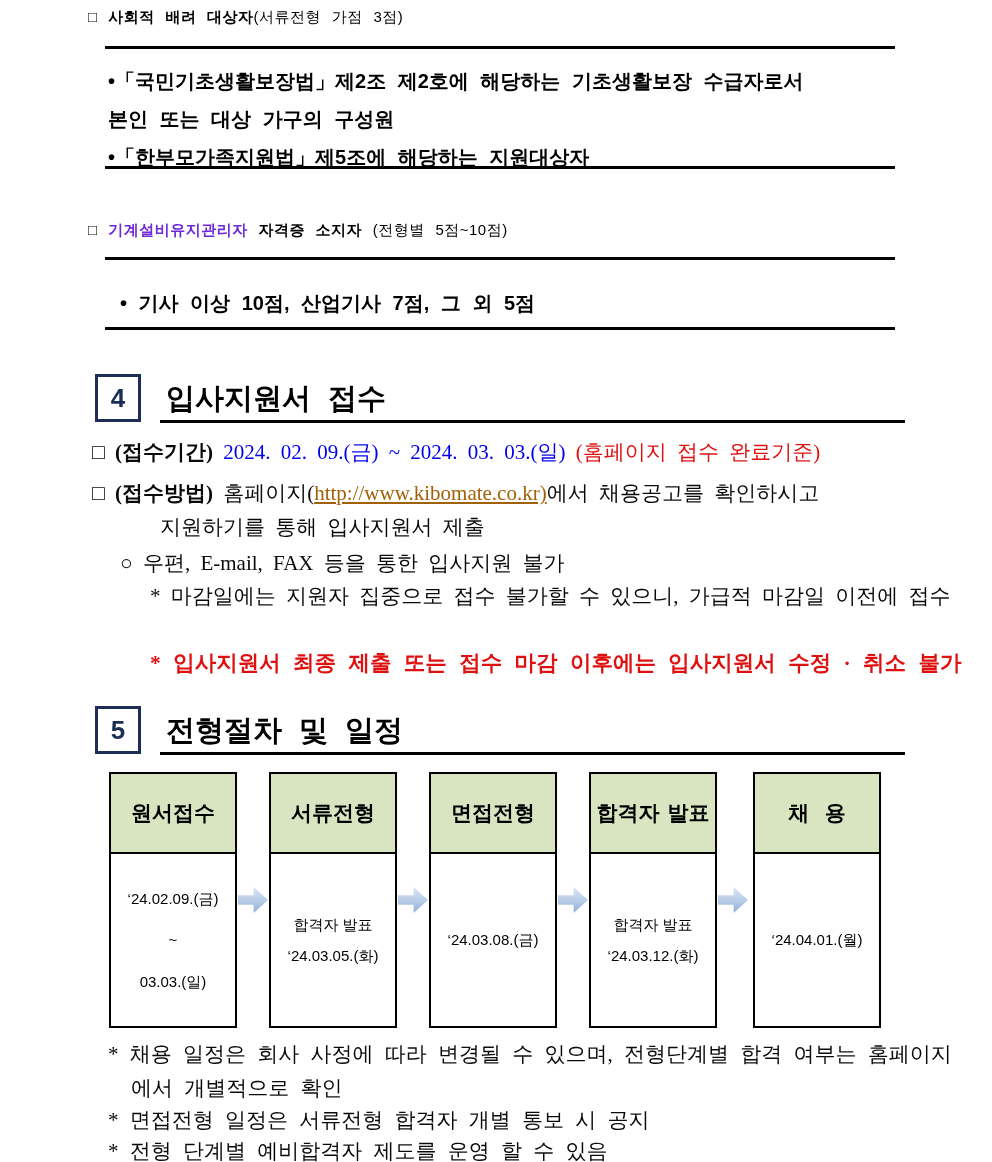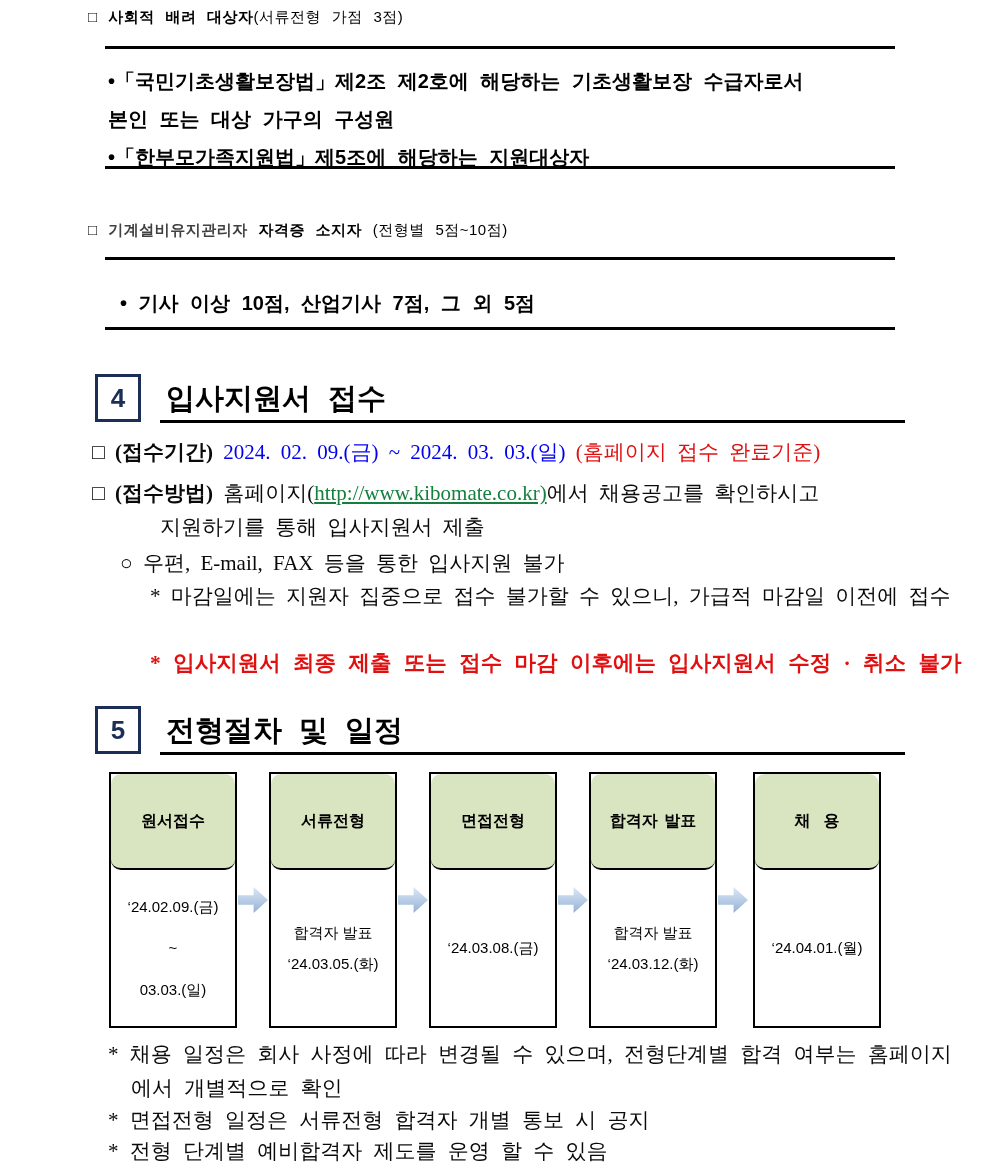--- a/index.html
+++ b/index.html
@@ -14,21 +14,21 @@
   }
   .abs { position: absolute; }
 
   
   .gh {
     font-family: "Liberation Sans", sans-serif;
     font-weight: bold; font-size: 15px; letter-spacing: .5px; word-spacing: 6px;
     white-space: nowrap;
   }
   .gh .light { font-weight: normal; }
-  .blue-t { color: #404040; }
+  .blue-t { color: #6d28d9; }
 
   .rule { background: #000; height: 3px; width: 790px; left: 105px; }
 
   .gbullets {
     font-family: "Liberation Sans", sans-serif;
     font-weight: bold; font-size: 20px; line-height: 38px;
     word-spacing: 6px; white-space: nowrap;
   }
 
   .sec-num-box {
@@ -45,39 +45,39 @@
   }
   .sec-underline { background: #000; height: 3px; width: 745px; left: 160px; }
 
   .serif-line {
     font-family: "Liberation Serif", serif;
     font-size: 21px; word-spacing: 5px; white-space: nowrap; color: #0a0a0a;
   }
   .serif-line b { font-weight: bold; }
   .date-blue { color: #0000ee; }
   .note-red { color: #e01010; }
-  .url-link { color: #15803d; text-decoration: underline; }
+  .url-link { color: #a16207; text-decoration: underline; }
   .red-warning {
     font-family: "Liberation Serif", serif;
     font-weight: bold; font-size: 21.5px; color: #e01010;
     word-spacing: 7px; white-space: nowrap;
   }
 
   
   .flow-box {
     width: 128px; height: 256px;
     border: 2px solid #000; background: #fff;
     display: flex; flex-direction: column;
   }
   .flow-head {
-    height: 96px; background: #d9e5c1; border-bottom: 2px solid #000;
+    height: 80px; background: #d9e5c1; border-bottom: 2px solid #000;
     display: flex; align-items: center; justify-content: center; text-align: center;
     font-family: "Liberation Sans", sans-serif;
-    font-weight: bold; font-size: 16px; line-height: 1.35;
-    white-space: pre-wrap; word-spacing: 2px; border-radius: 10px;
+    font-weight: bold; font-size: 21px; line-height: 1.35;
+    white-space: pre-wrap; word-spacing: 2px;
   }
   .flow-body {
     flex: 1; display: flex; flex-direction: column;
     align-items: center; justify-content: center; gap: 13px;
     font-family: "Liberation Sans", sans-serif;
     font-size: 15px; text-align: center; line-height: 1.15;
   }
   .flow-body.spread { gap: 24px; }
   .flow-arrow {
     width: 30px; height: 26px;

